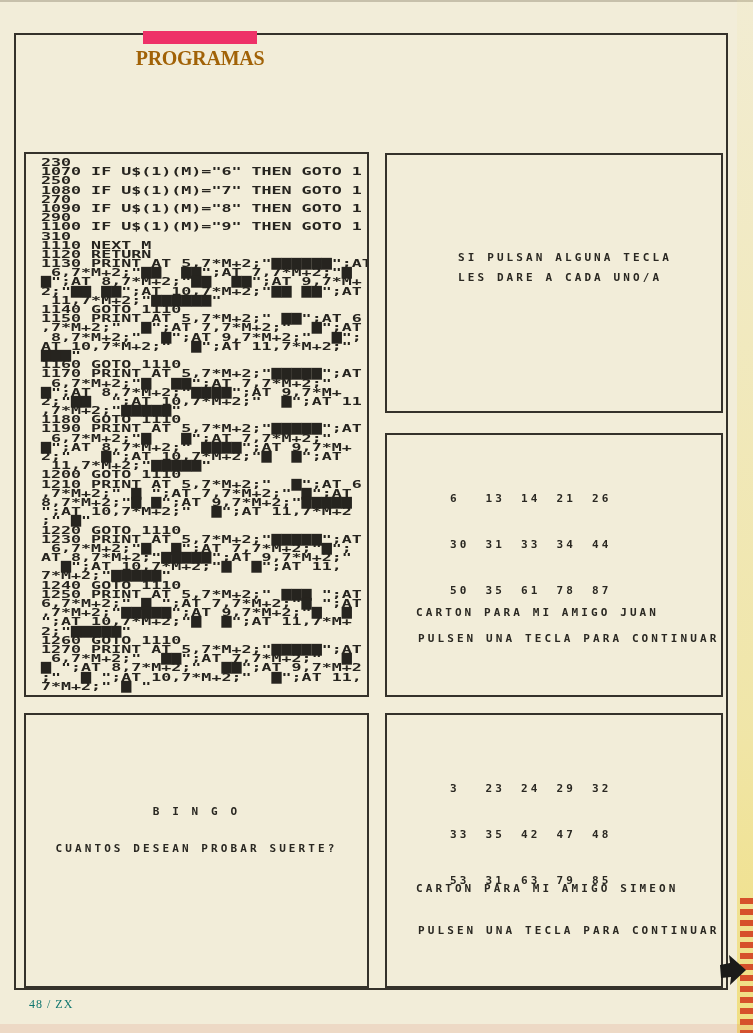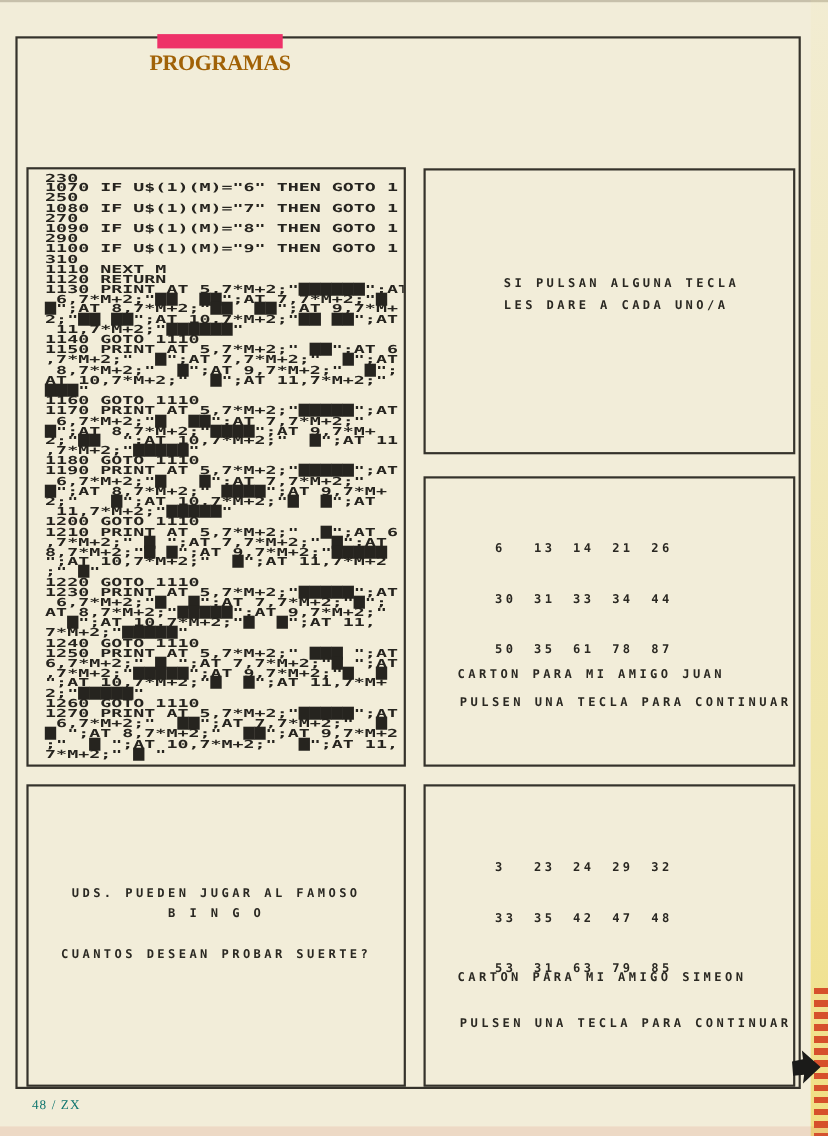--- a/index.html
+++ b/index.html
@@ -74,21 +74,20 @@
         <div class="num-row"><span class="num-cell">6</span><span class="num-cell">13</span><span class="num-cell">14</span><span class="num-cell">21</span><span class="num-cell">26</span></div>
         <div class="num-row"><span class="num-cell">30</span><span class="num-cell">31</span><span class="num-cell">33</span><span class="num-cell">34</span><span class="num-cell">44</span></div>
         <div class="num-row"><span class="num-cell">50</span><span class="num-cell">35</span><span class="num-cell">61</span><span class="num-cell">78</span><span class="num-cell">87</span></div>
       </div>
     <div class="zx caption">CARTON PARA MI AMIGO JUAN</div>
     <div class="zx prompt">PULSEN UNA TECLA PARA CONTINUAR</div>
   </section>
 
   <section class="panel" id="bingo-panel">
     <div class="zx bingo-lines">
-        <div class="zx-line">UDS. PUEDEN JUGAR AL FAMOSO</div>
         <div class="zx-line">B I N G O</div>
         <div class="zx-line">&nbsp;</div>
         <div class="zx-line">CUANTOS DESEAN PROBAR SUERTE?</div>
       </div>
   </section>
 
   <section class="panel" id="simeon-panel">
     <div class="num-grid">
         <div class="num-row"><span class="num-cell">3</span><span class="num-cell">23</span><span class="num-cell">24</span><span class="num-cell">29</span><span class="num-cell">32</span></div>
         <div class="num-row"><span class="num-cell">33</span><span class="num-cell">35</span><span class="num-cell">42</span><span class="num-cell">47</span><span class="num-cell">48</span></div>

